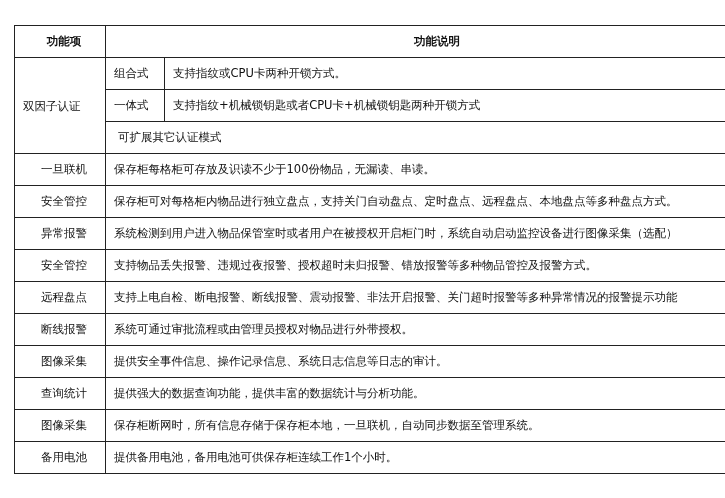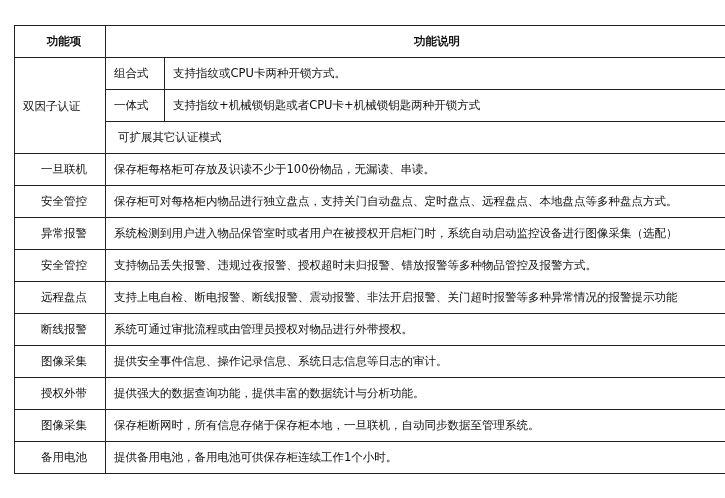--- a/index.html
+++ b/index.html
@@ -67,21 +67,21 @@
   </tr>
   <tr>
     <td class="c1">断线报警</td>
     <td class="c2 rightcut" colspan="2">系统可通过审批流程或由管理员授权对物品进行外带授权。</td>
   </tr>
   <tr>
     <td class="c1">图像采集</td>
     <td class="c2 rightcut" colspan="2">提供安全事件信息、操作记录信息、系统日志信息等日志的审计。</td>
   </tr>
   <tr>
-    <td class="c1">授权外带</td>
+    <td class="c1">查询统计</td>
     <td class="c2 rightcut" colspan="2">提供强大的数据查询功能，提供丰富的数据统计与分析功能。</td>
   </tr>
   <tr>
     <td class="c1">图像采集</td>
     <td class="c2 rightcut" colspan="2">保存柜断网时，所有信息存储于保存柜本地，一旦联机，自动同步数据至管理系统。</td>
   </tr>
   <tr>
     <td class="c1">备用电池</td>
     <td class="c2 rightcut" colspan="2">提供备用电池，备用电池可供保存柜连续工作1个小时。</td>
   </tr>

